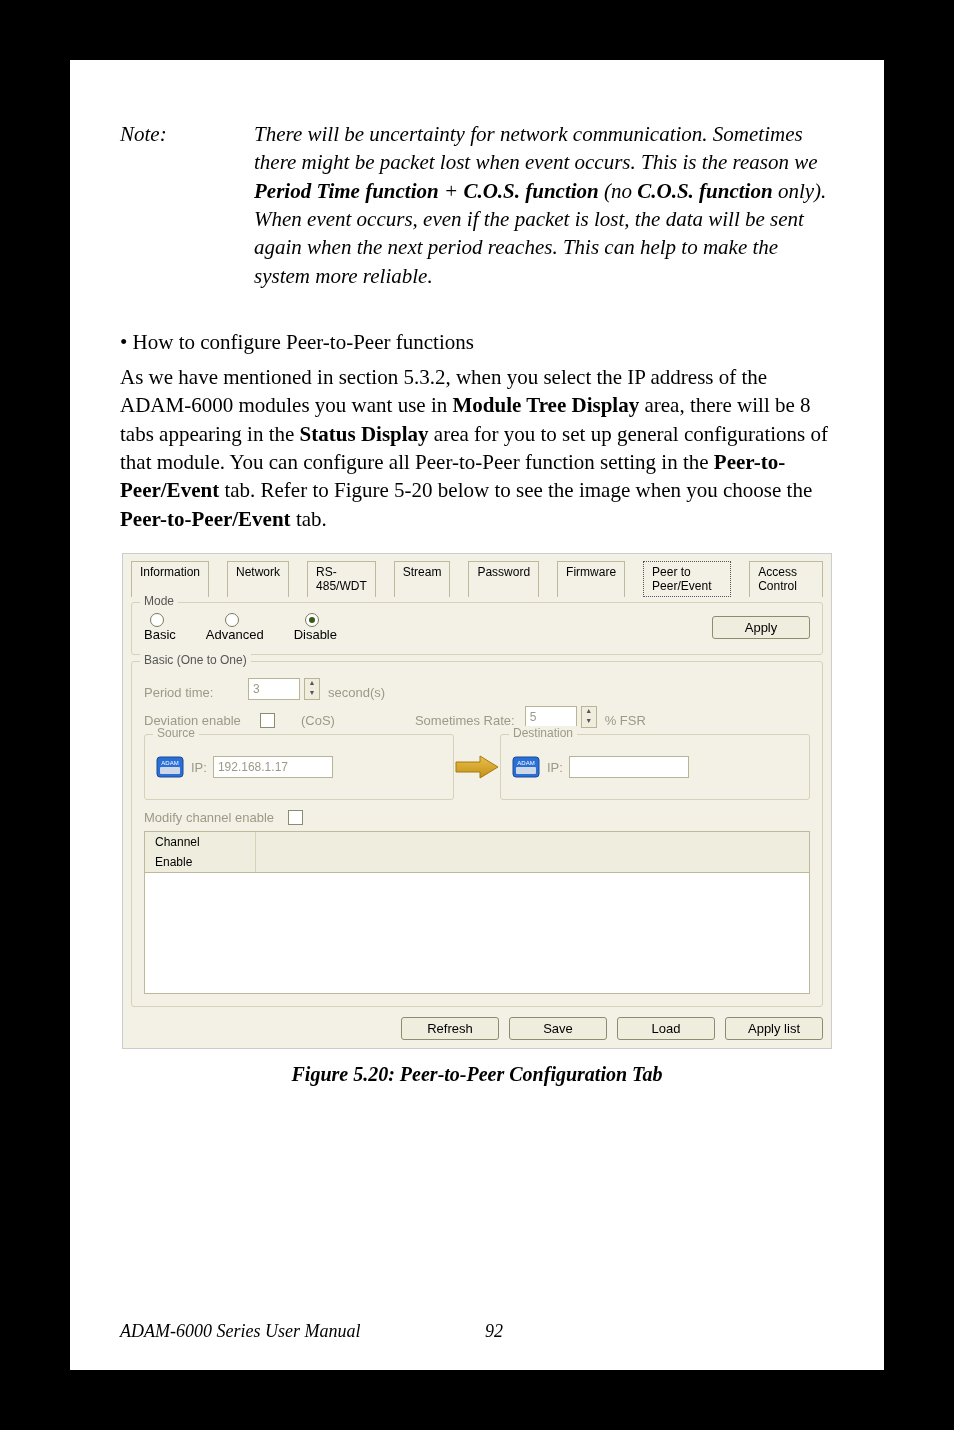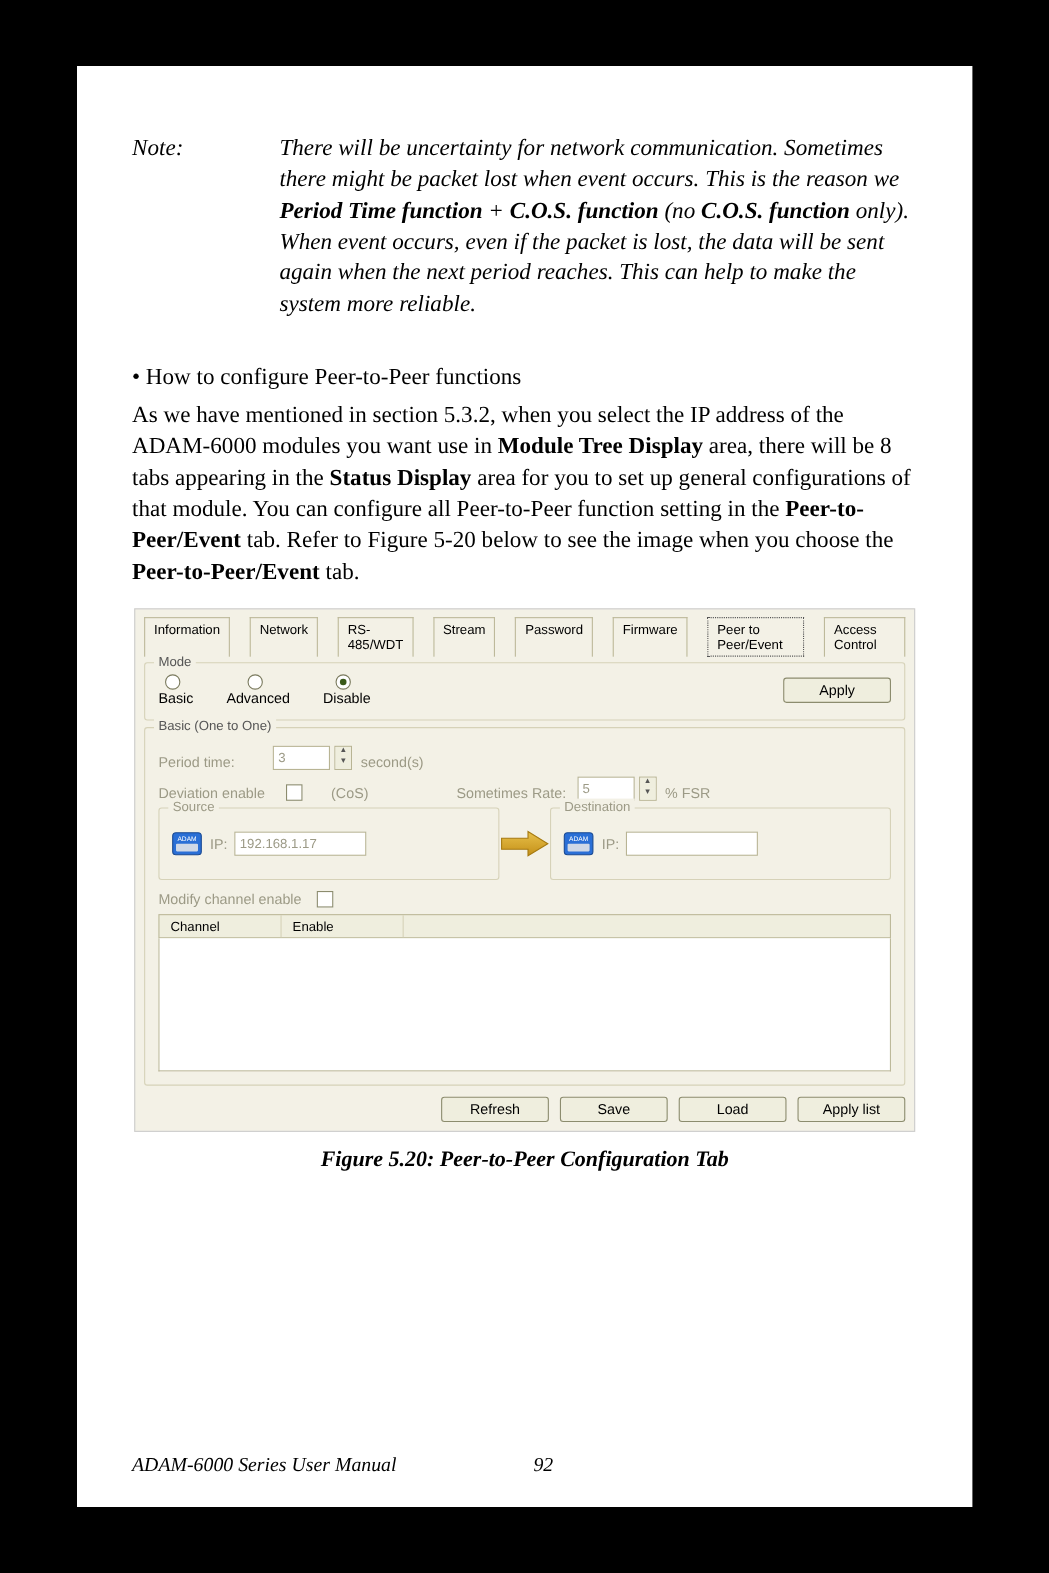--- a/index.html
+++ b/index.html
@@ -234,20 +234,21 @@
     align-items: center;
     margin: 10px 0 6px 0;
     color: #9c9a86;
     font-size: 13px;
   }
   .list-head {
     display: flex;
     border: 1px solid #bdb99a;
     background: #efeede;
     font-size: 12px;
+    flex-direction: column;
   }
   .list-head div {
     padding: 3px 10px;
     border-right: 1px solid #d6d2b8;
   }
   .list-body {
     border: 1px solid #bdb99a;
     border-top: none;
     height: 120px;
     background: #fff;

